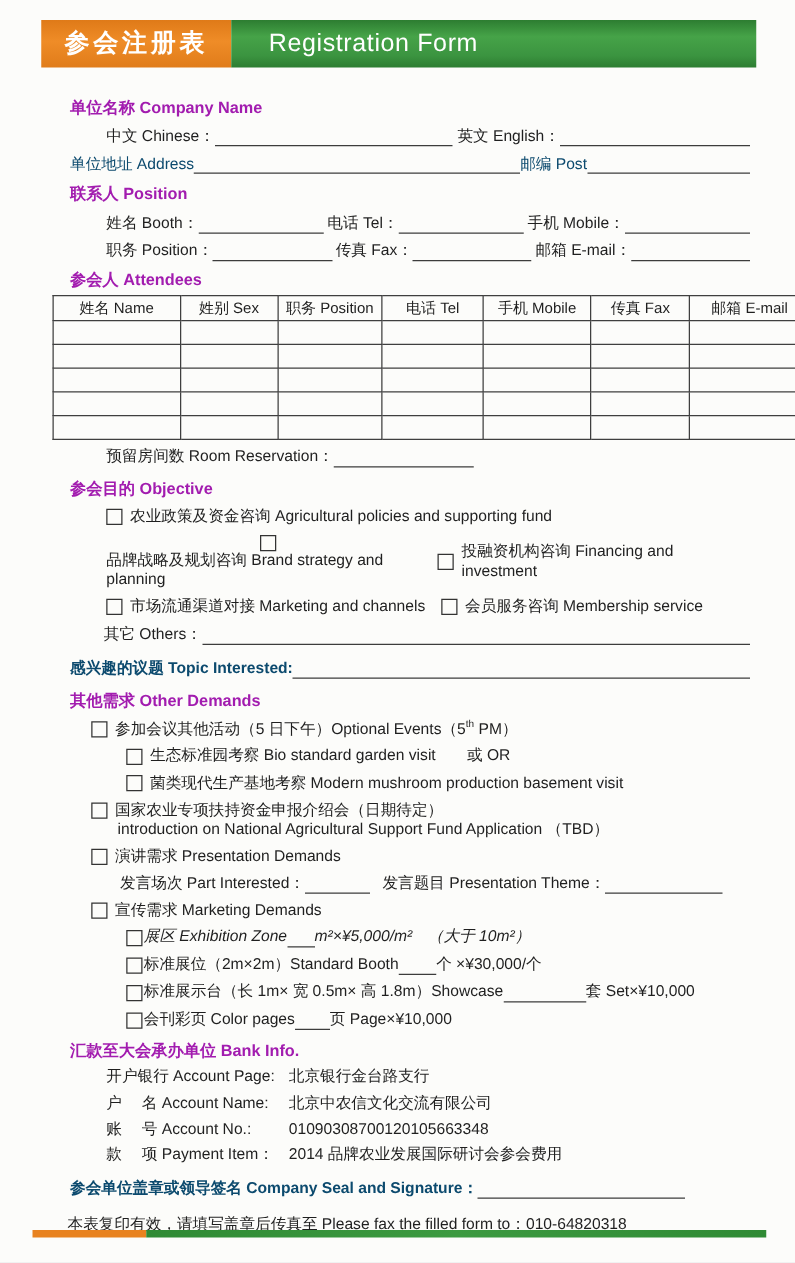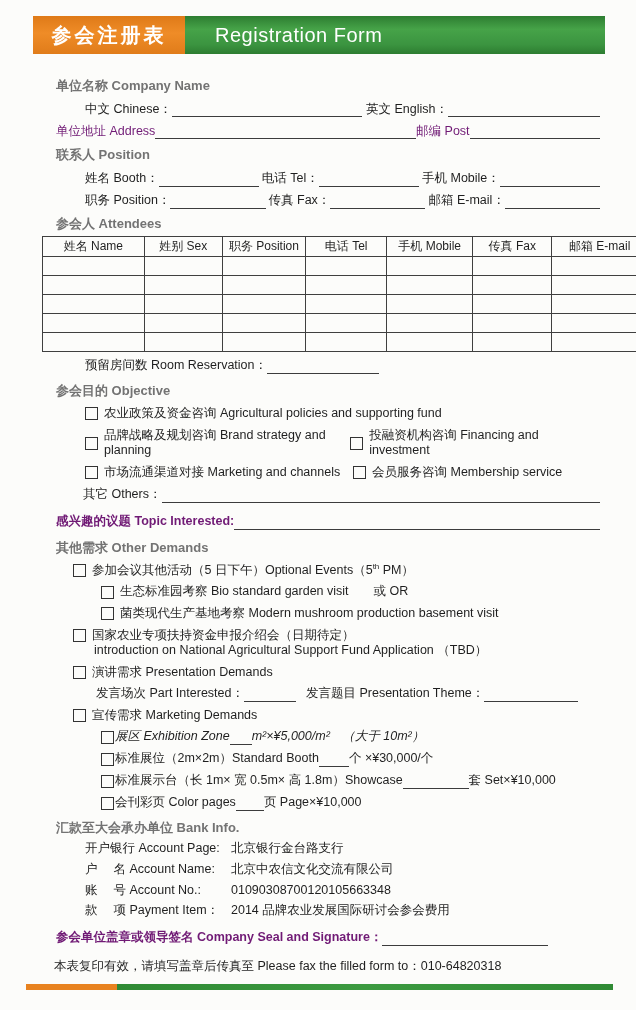--- a/index.html
+++ b/index.html
@@ -16,25 +16,25 @@
     width:152px;color:#fff;font-size:20px;font-weight:bold;letter-spacing:3px;
     display:flex;align-items:center;justify-content:center;
   }
   .header-green{
     flex:1;color:#fff;font-size:20px;letter-spacing:.5px;
     background:linear-gradient(180deg,#2d7d31,#46a348 35%,#3b9440 75%,#2d7d31);
     display:flex;align-items:center;padding-left:30px;
   }
   
   .content{padding:0 36px 0 42px;}
-  .sec{color:#737373;font-size:13px;font-weight:600;margin:0 0 0 14px;}
+  .sec{color:#a21caf;font-size:13px;font-weight:600;margin:0 0 0 14px;}
   .frow{display:flex;align-items:flex-end;}
   .blank{display:inline-block;border-bottom:1px solid #3c3c3c;height:15px;align-self:flex-end;}
   .lbl{white-space:nowrap;}
-  .green{color:#701a75;}
+  .green{color:#0c4a6e;}
   .cb{
     width:11px;height:11px;border:1px solid #333;background:#fcfcfa;
     display:inline-block;flex:none;margin-right:6px;
   }
   .cbrow{display:flex;align-items:center;}
   sup{font-size:8px;line-height:0;}
   
   table.att{border-collapse:collapse;width:606px;margin-top:4px;table-layout:fixed;}
   table.att th,table.att td{border:1px solid #3f3f3f;padding:0;}
   table.att th{font-weight:normal;font-size:12px;height:19px;text-align:center;}
@@ -163,21 +163,21 @@
       <span class="lbl">预留房间数 Room Reservation：</span>
       <span class="blank" style="width:112px;"></span>
     </div>
 
     <div class="sec" style="margin-top:9px;">参会目的 Objective</div>
     <div class="cbrow" style="margin:7px 0 0 43px;">
       <span class="cb"></span>
       <span>农业政策及资金咨询 Agricultural policies and supporting fund</span>
     </div>
     <div class="frow" style="margin:6px 0 0 43px;align-items:center;">
-      <span class="cbrow" style="width:268px;">
+      <span class="cbrow" style="width:268px;flex-direction:column;">
         <span class="cb"></span>
         <span>品牌战略及规划咨询 Brand strategy and planning</span>
       </span>
       <span class="cbrow">
         <span class="cb"></span>
         <span>投融资机构咨询 Financing and investment</span>
       </span>
     </div>
     <div class="frow" style="margin:6px 0 0 43px;align-items:center;">
       <span class="cbrow" style="width:268px;">

